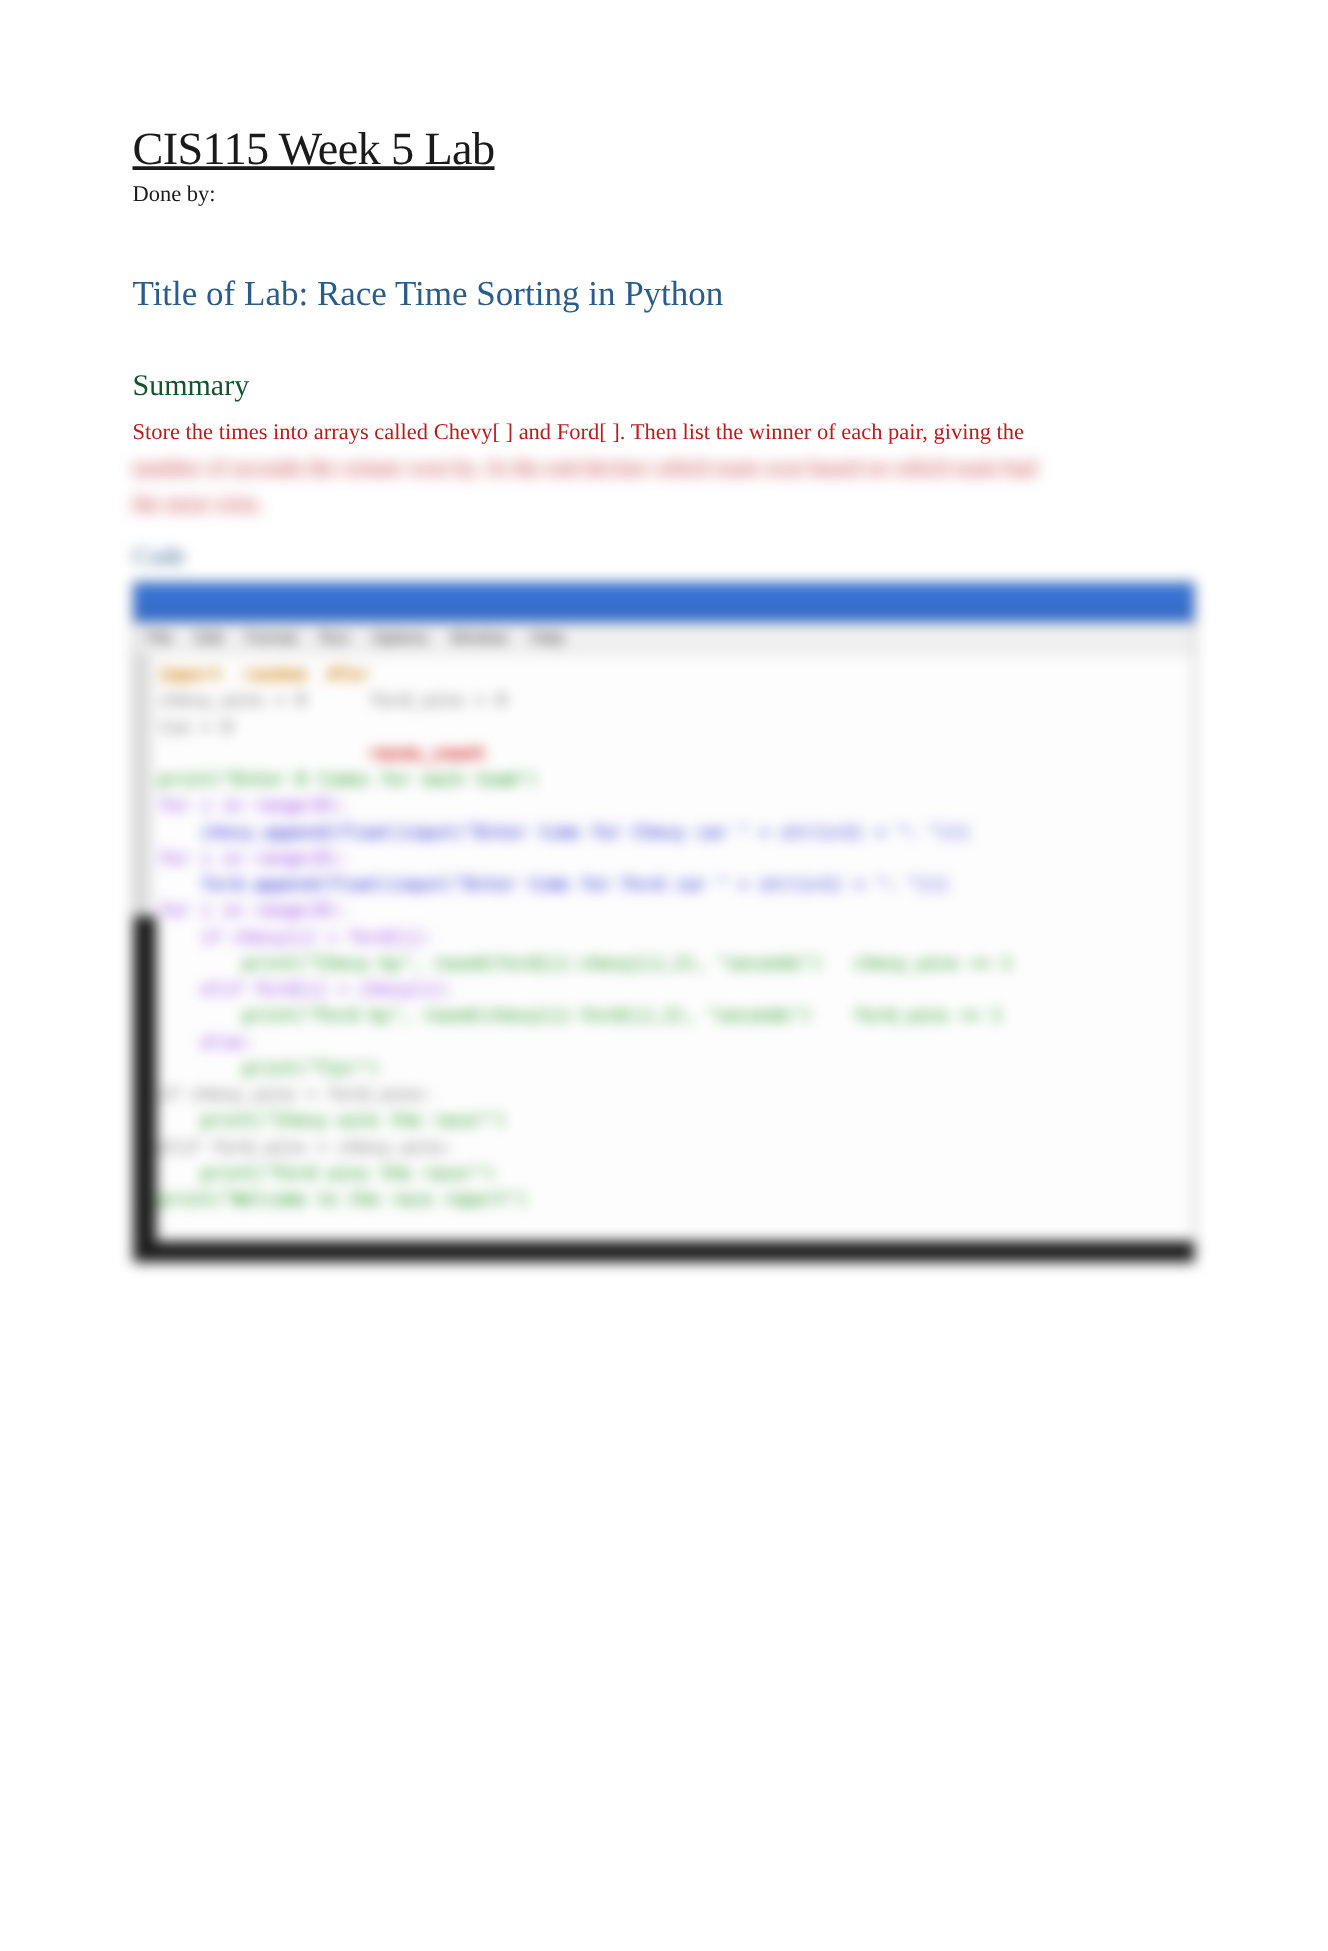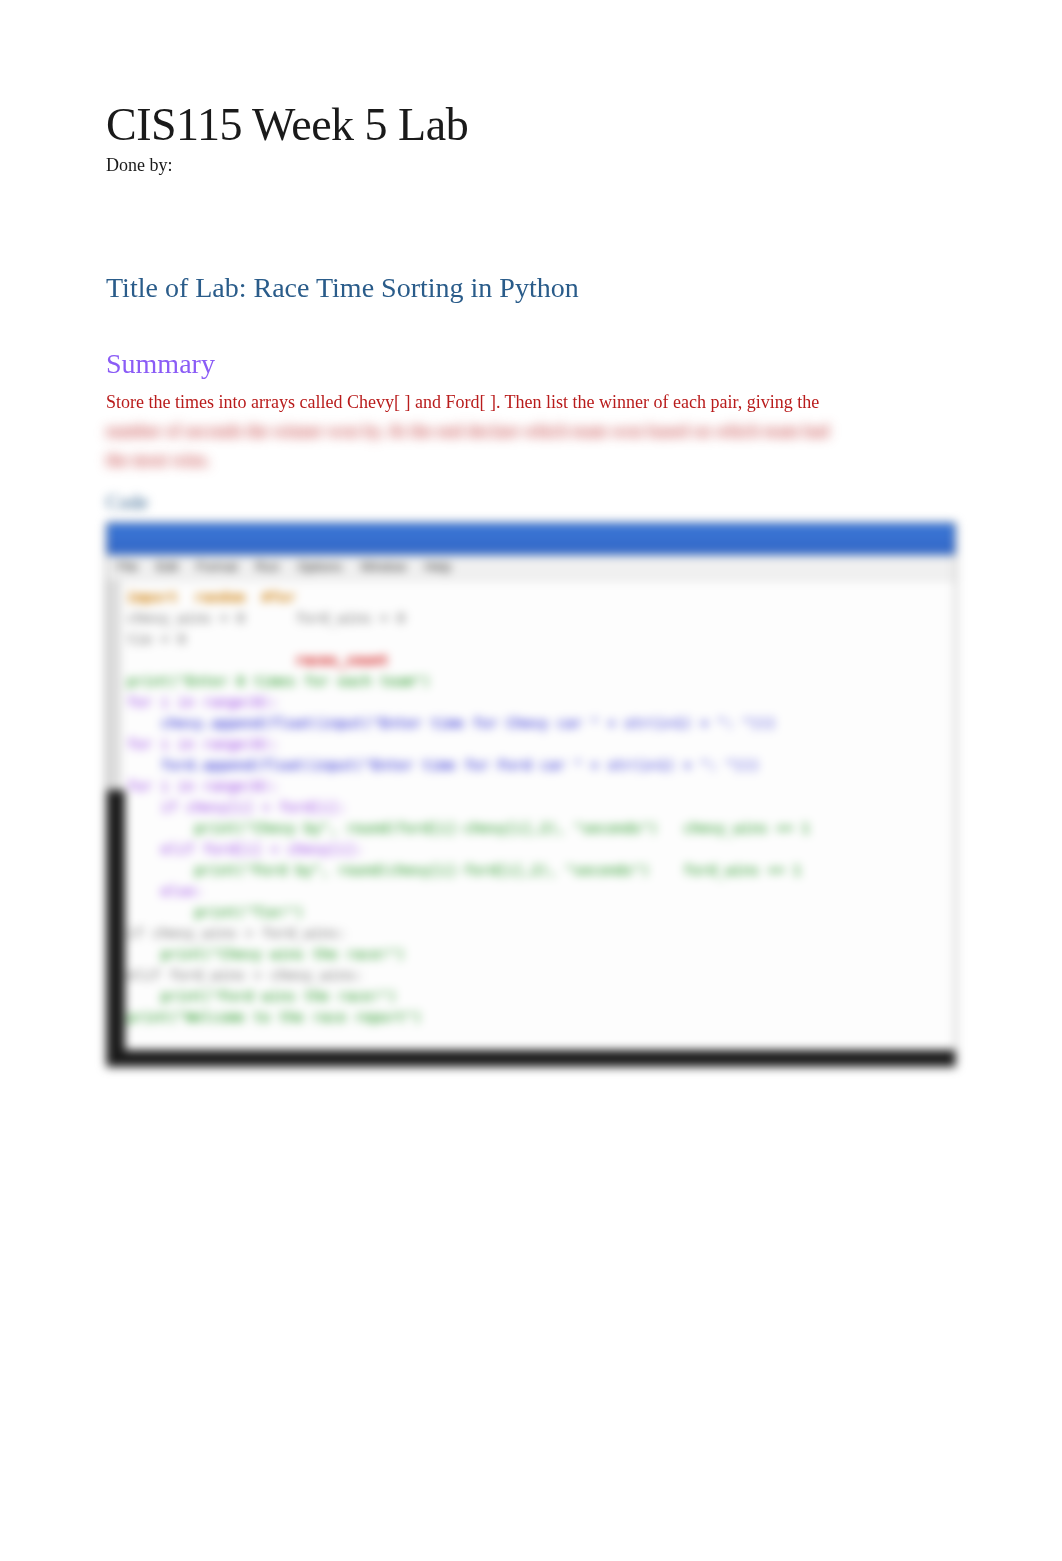--- a/index.html
+++ b/index.html
@@ -5,41 +5,42 @@
     * { margin: 0; padding: 0; box-sizing: border-box; }
     body {
       font-family: Georgia, 'Times New Roman', serif;
       background: #ffffff;
       width: 1062px;
       min-height: 1561px;
       padding: 100px 106px 0 106px;
       color: #1a1a1a;
     }
     .doc-title {
-      font-size: 46px;
+      font-size: 37px;
       font-weight: 400;
       color: #1a1a1a;
       letter-spacing: -0.5px;
       line-height: 1.1;
+      text-decoration: underline;
     }
     .done-by {
       font-size: 18px;
       color: #1a1a1a;
       margin-top: 4px;
-      margin-bottom: 96px;
+      margin-bottom: 54px;
     }
     .lab-title {
       font-size: 28px;
       color: #2a5c8a;
       font-weight: 400;
       margin-bottom: 44px;
     }
     .section-heading {
-      font-size: 28px;
-      color: #8b5cf6;
+      font-size: 24px;
+      color: #14532d;
       font-weight: 400;
       margin-bottom: 10px;
     }
     .body-text {
       font-size: 18px;
       color: #b91c1c;
       line-height: 1.4;
       margin-bottom: 4px;
     }
     .blurred-text {

